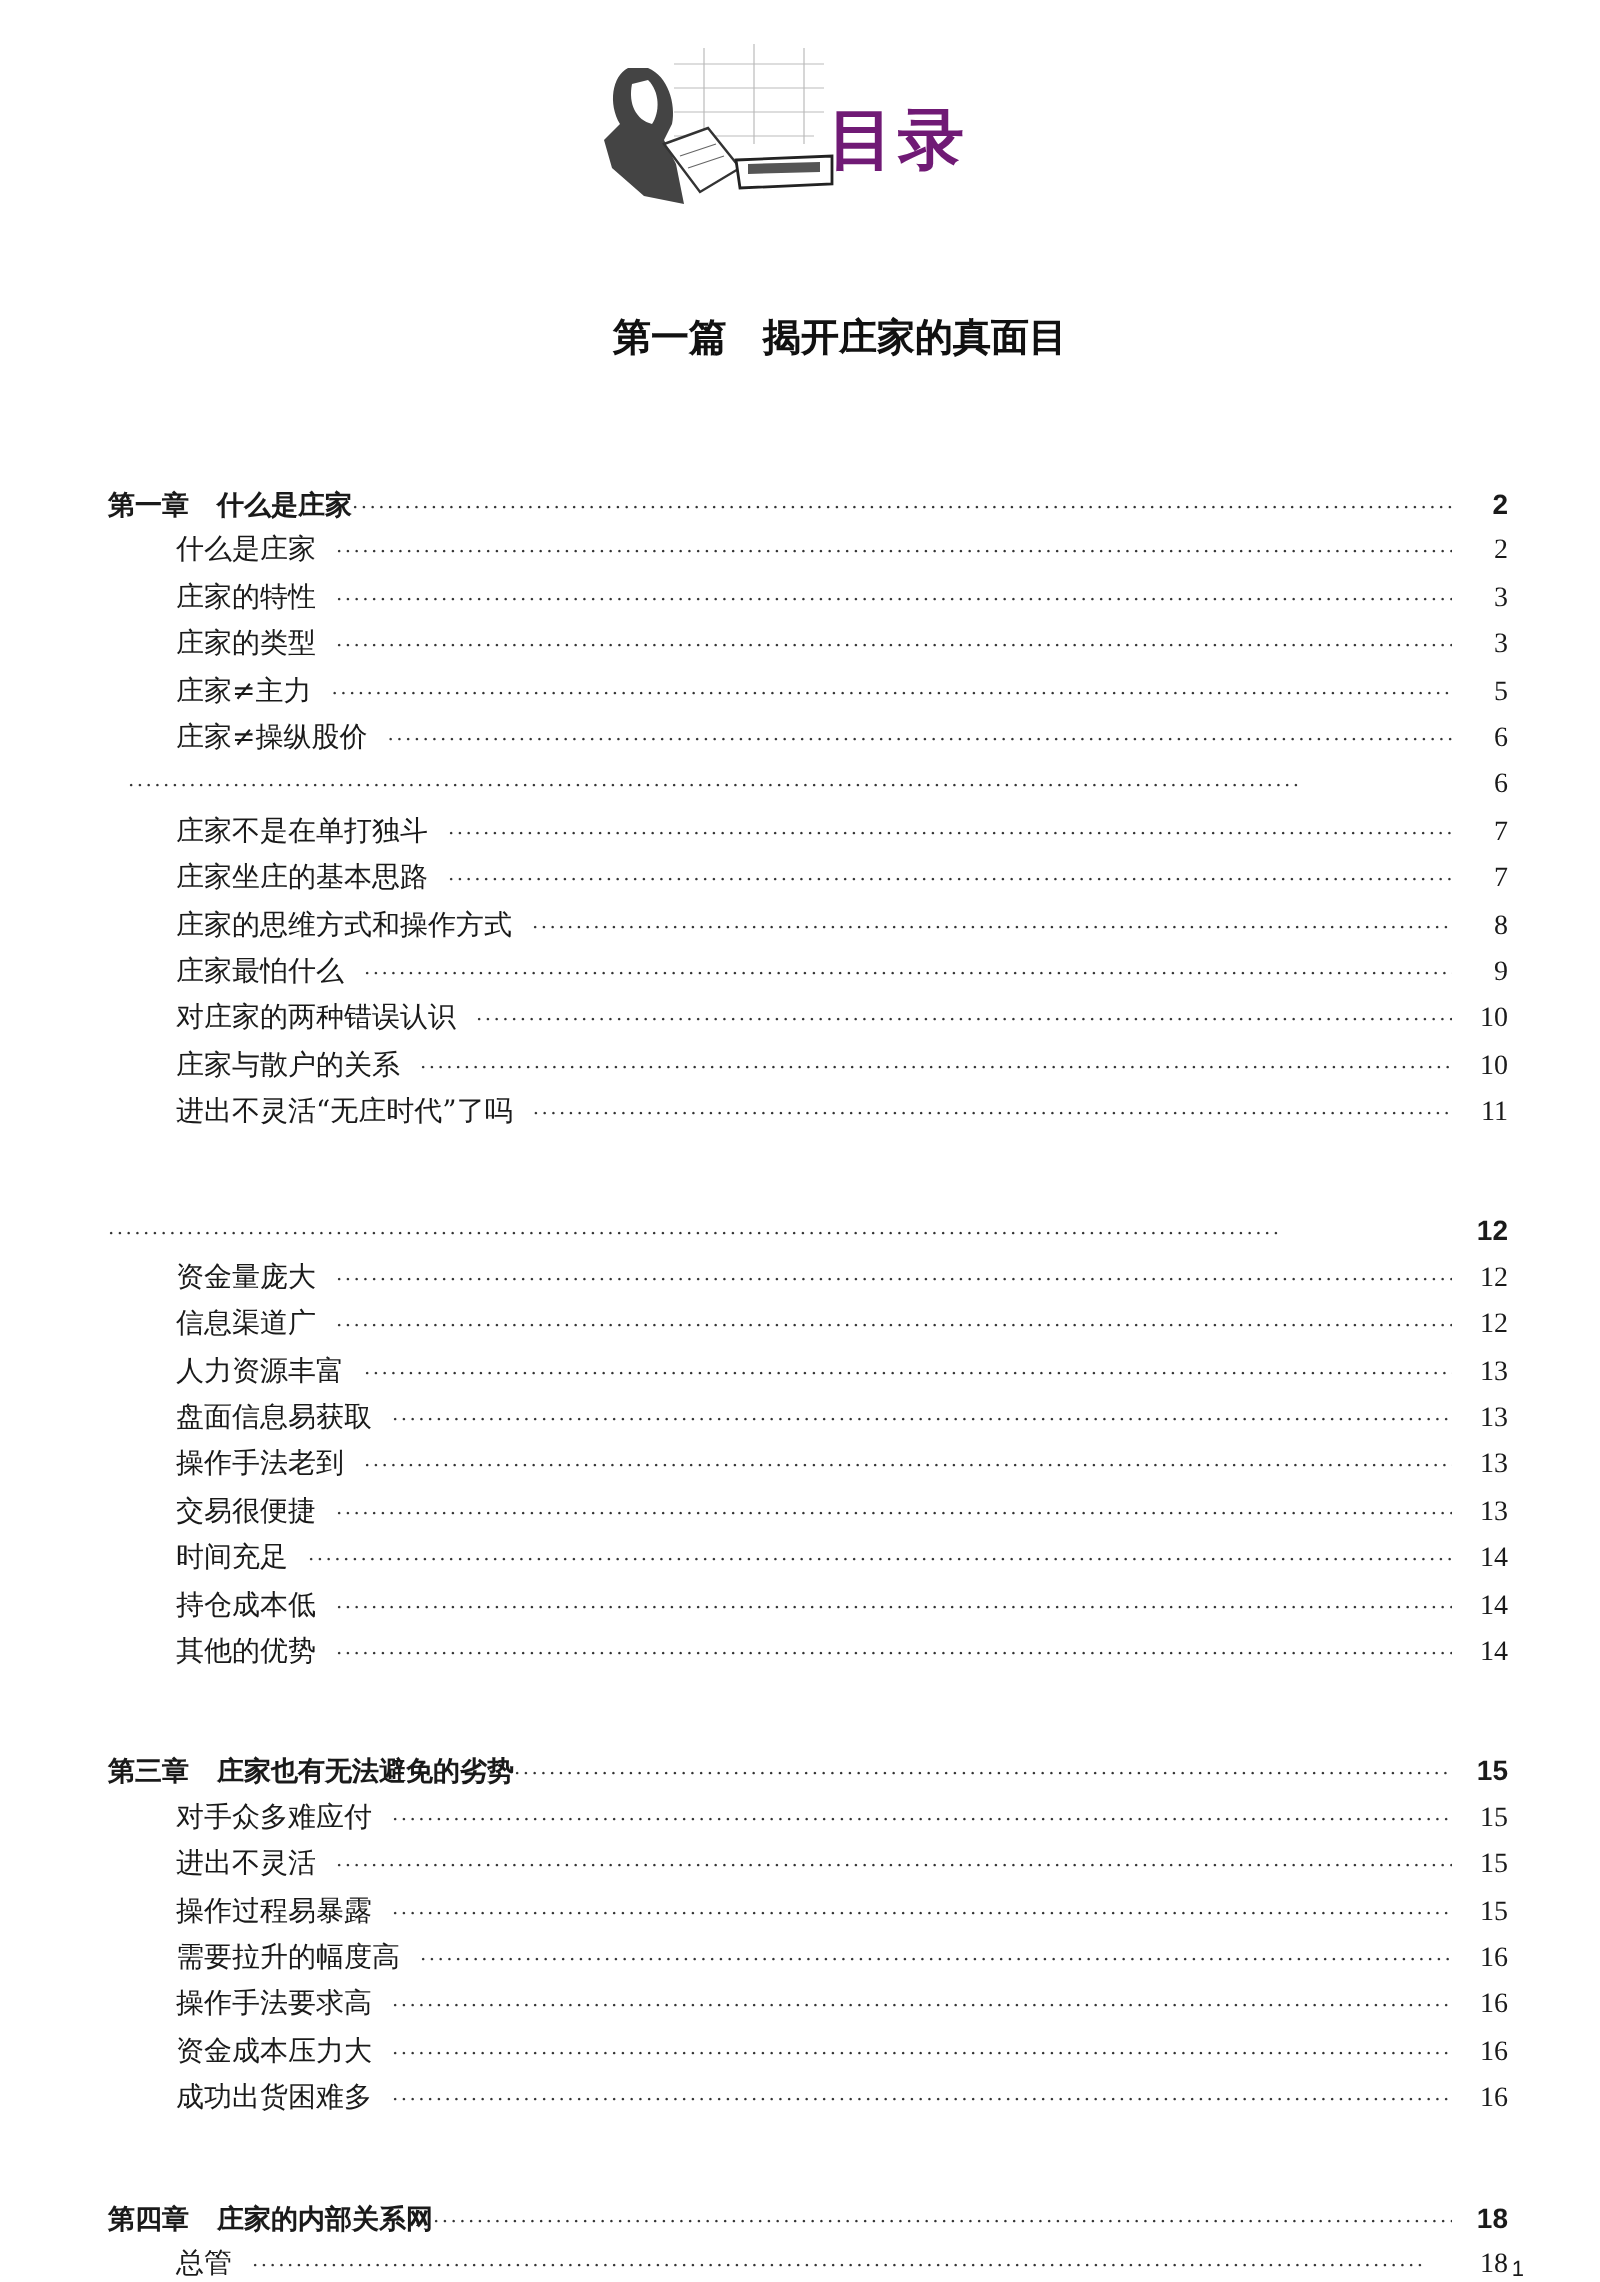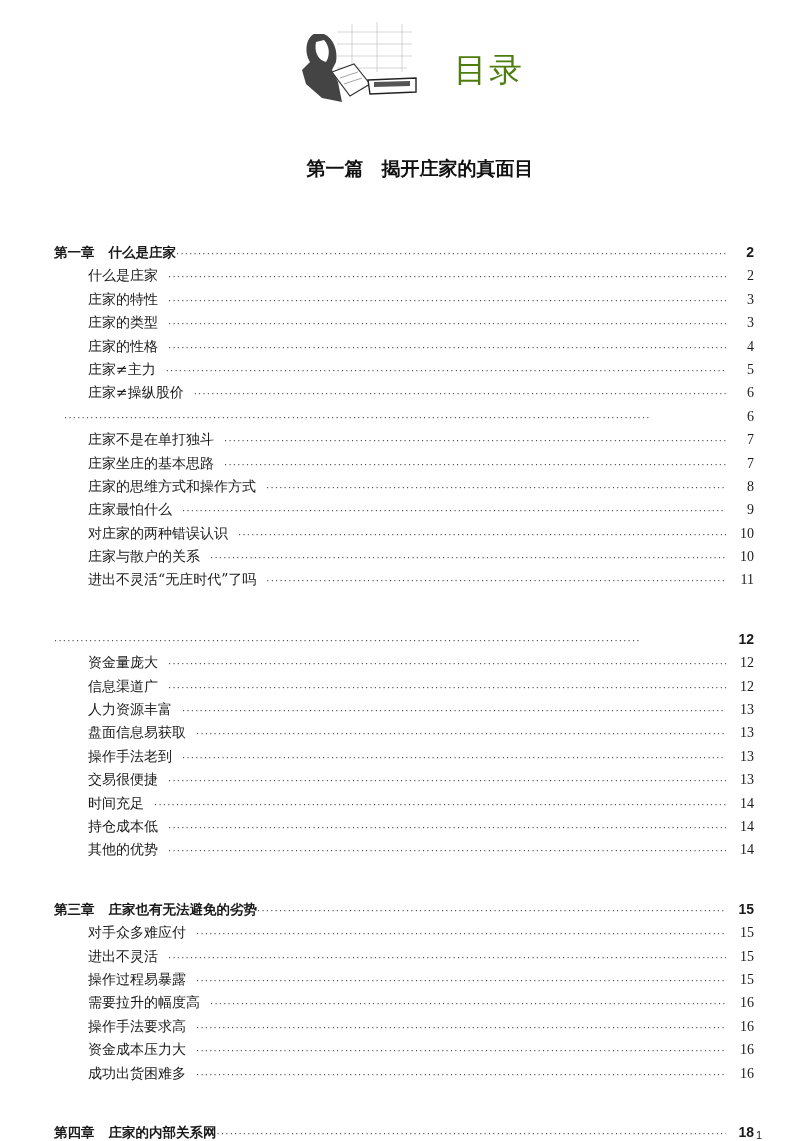--- a/index.html
+++ b/index.html
@@ -2,22 +2,22 @@
 <html><head>
 <meta charset="utf-8">
 <style>
   html, body { margin:0; padding:0; }
   body {
     width:800px; height:1141px; background:#ffffff; position:relative; overflow:hidden;
     font-family:"DejaVu Serif", "Liberation Serif", serif; color:#1a1a1a;
   }
   .header-art { position:absolute; left:292px; top:12px; width:140px; height:95px; }
   .toc-title {
-    position:absolute; left:414px; top:48px; font-size:33px; font-weight:normal;
-    letter-spacing:2px; font-family:"DejaVu Serif", serif; color:#4d7c0f;margin-left:40px;
+    position:absolute; left:414px; top:48px; font-size:33px; font-weight:bold;
+    letter-spacing:2px; font-family:"DejaVu Serif", serif; color:#701a75;
   }
   .part-title {
     position:absolute; left:0; width:800px; top:156px; text-align:center;
     font-family:"DejaVu Sans", sans-serif; font-weight:bold; font-size:19px; color:#111;
     padding-left:40px; box-sizing:border-box;
   }
   .part-title .gap { display:inline-block; width:18px; }
   .toc { position:absolute; left:54px; top:205px; width:700px; }
   .row {
     display:flex; align-items:baseline; height:23.4px; line-height:23.4px;
@@ -86,25 +86,20 @@
         <span class="label">庄家的特性</span>
         <span class="leader"></span>
         <span class="page">3</span>
       </div>
     <div class="row section">
         <span class="label">庄家的类型</span>
         <span class="leader"></span>
         <span class="page">3</span>
       </div>
     <div class="row section">
-        <span class="label">庄家的性格</span>
-        <span class="leader"></span>
-        <span class="page">4</span>
-      </div>
-    <div class="row section">
         <span class="label">庄家≠主力</span>
         <span class="leader"></span>
         <span class="page">5</span>
       </div>
     <div class="row section">
         <span class="label">庄家≠操纵股价</span>
         <span class="leader"></span>
         <span class="page">6</span>
       </div>
     <div class="row section">

